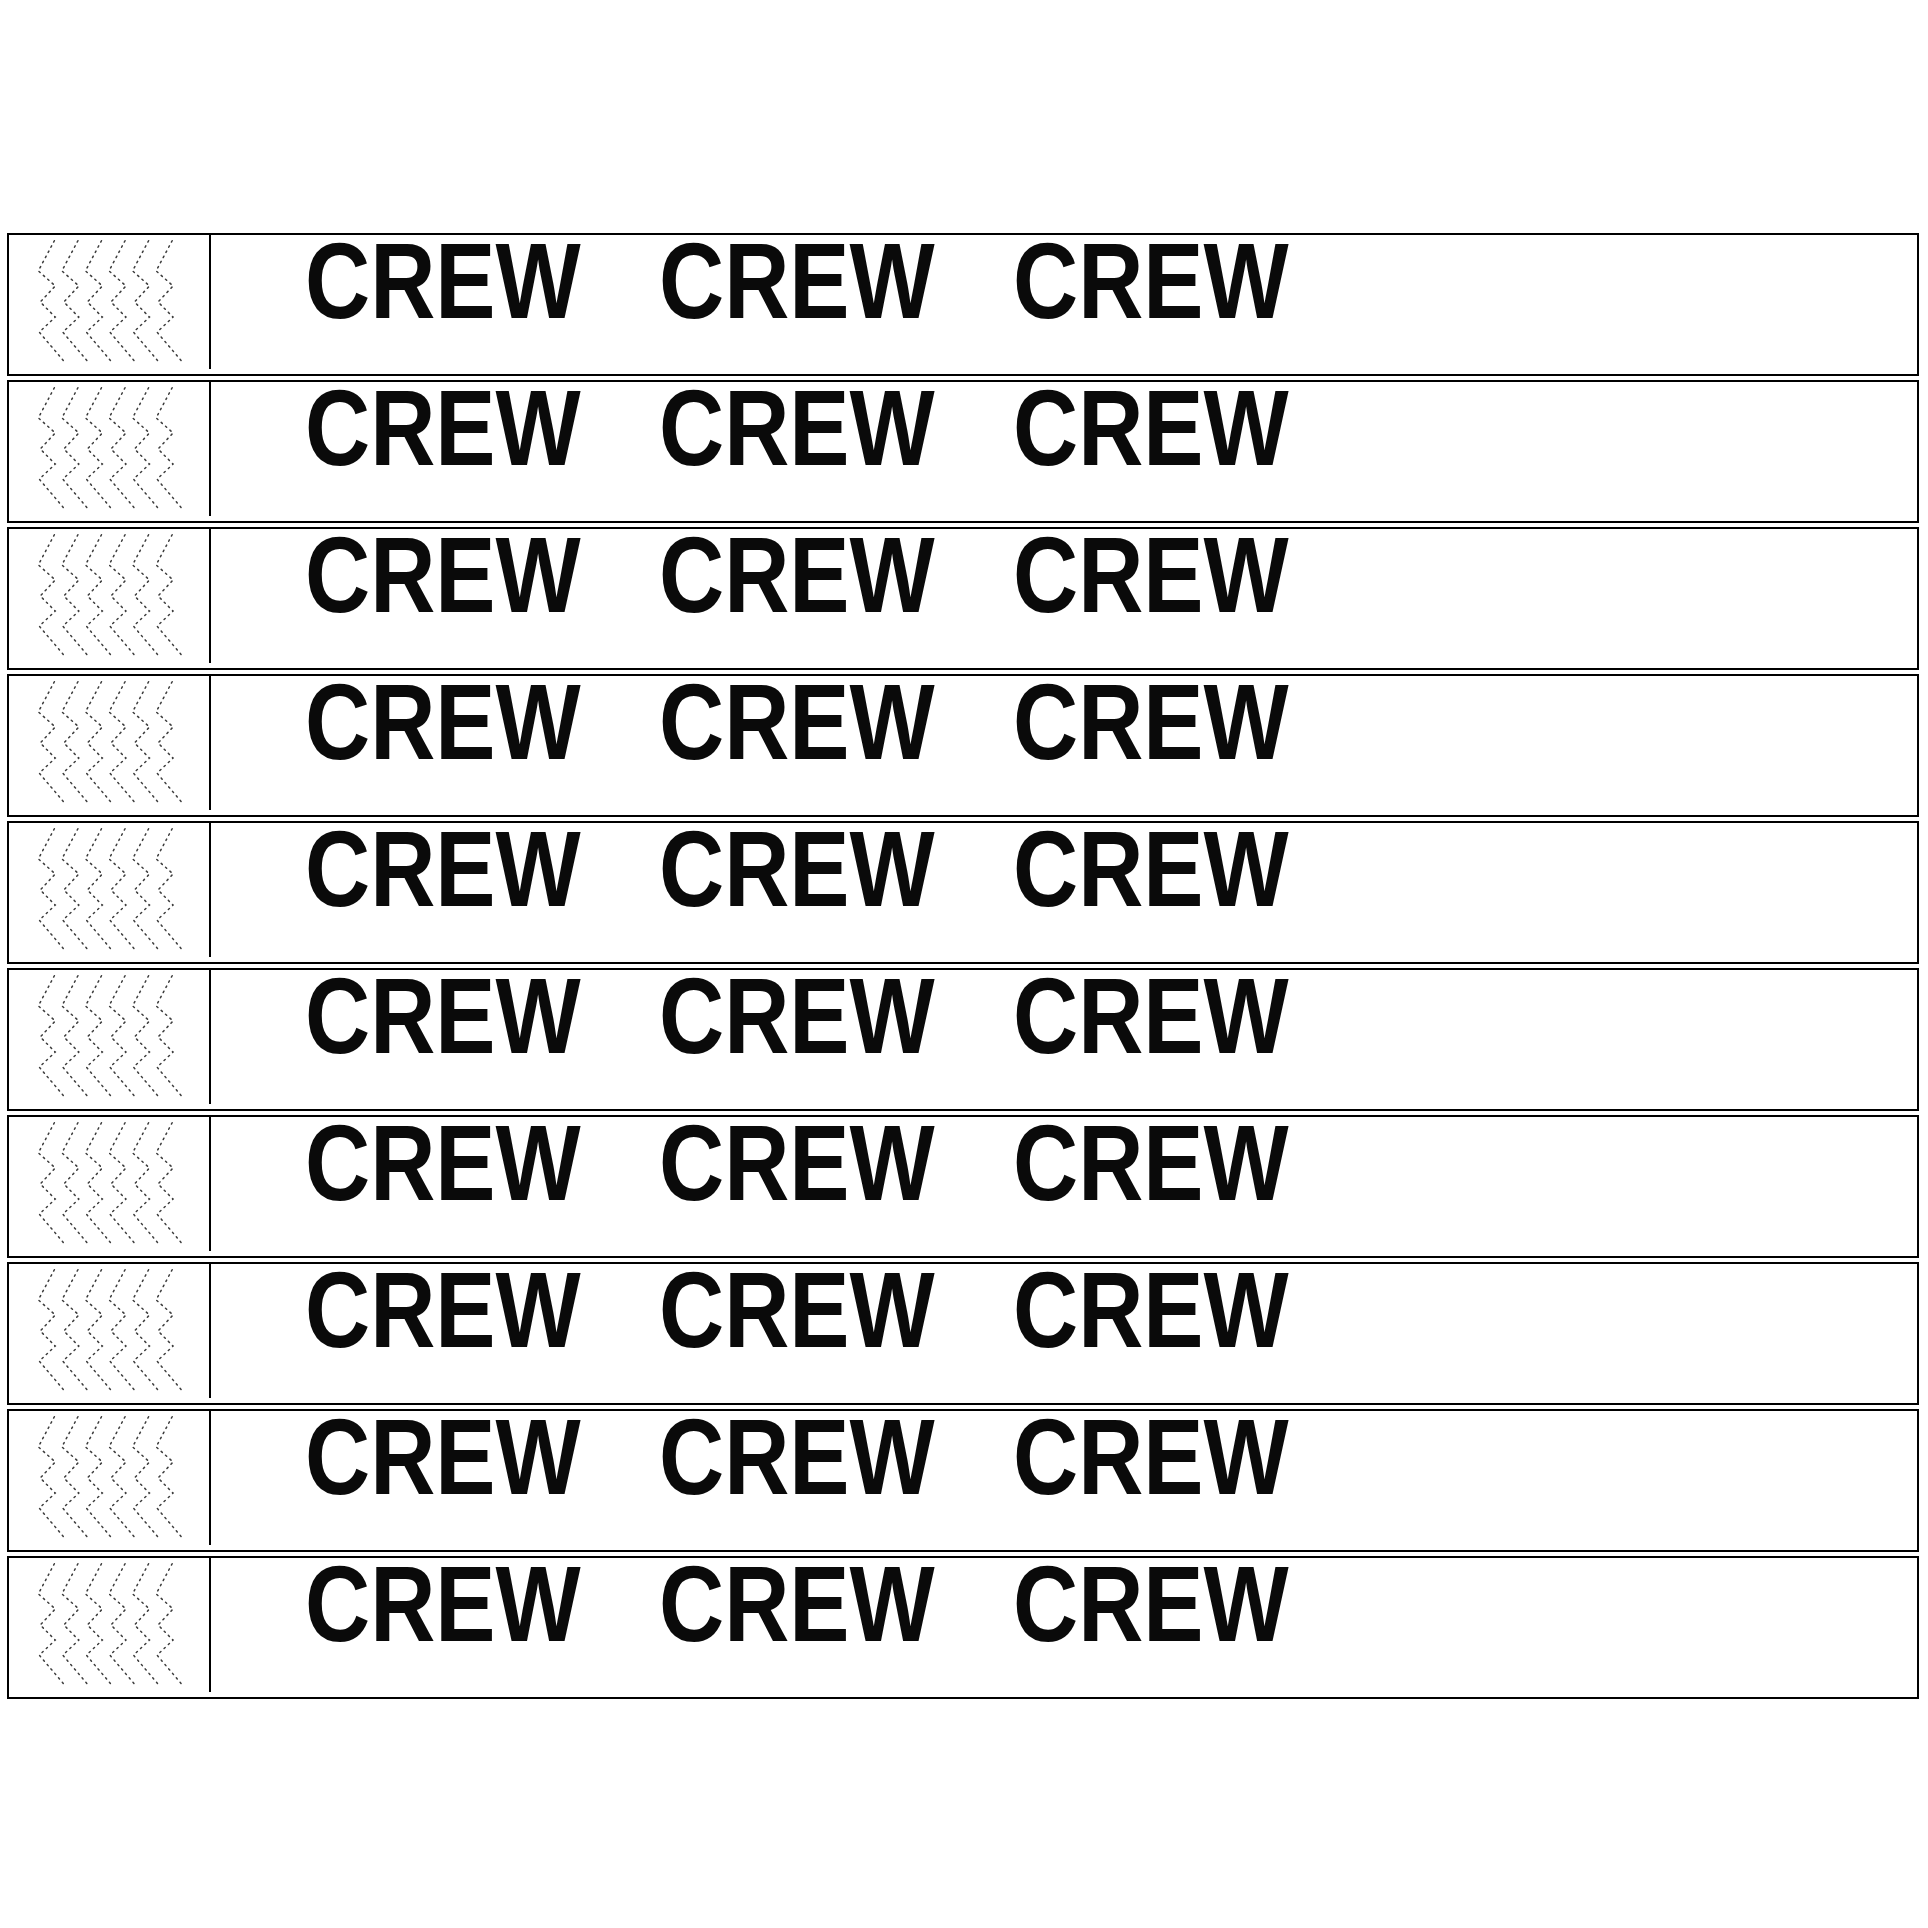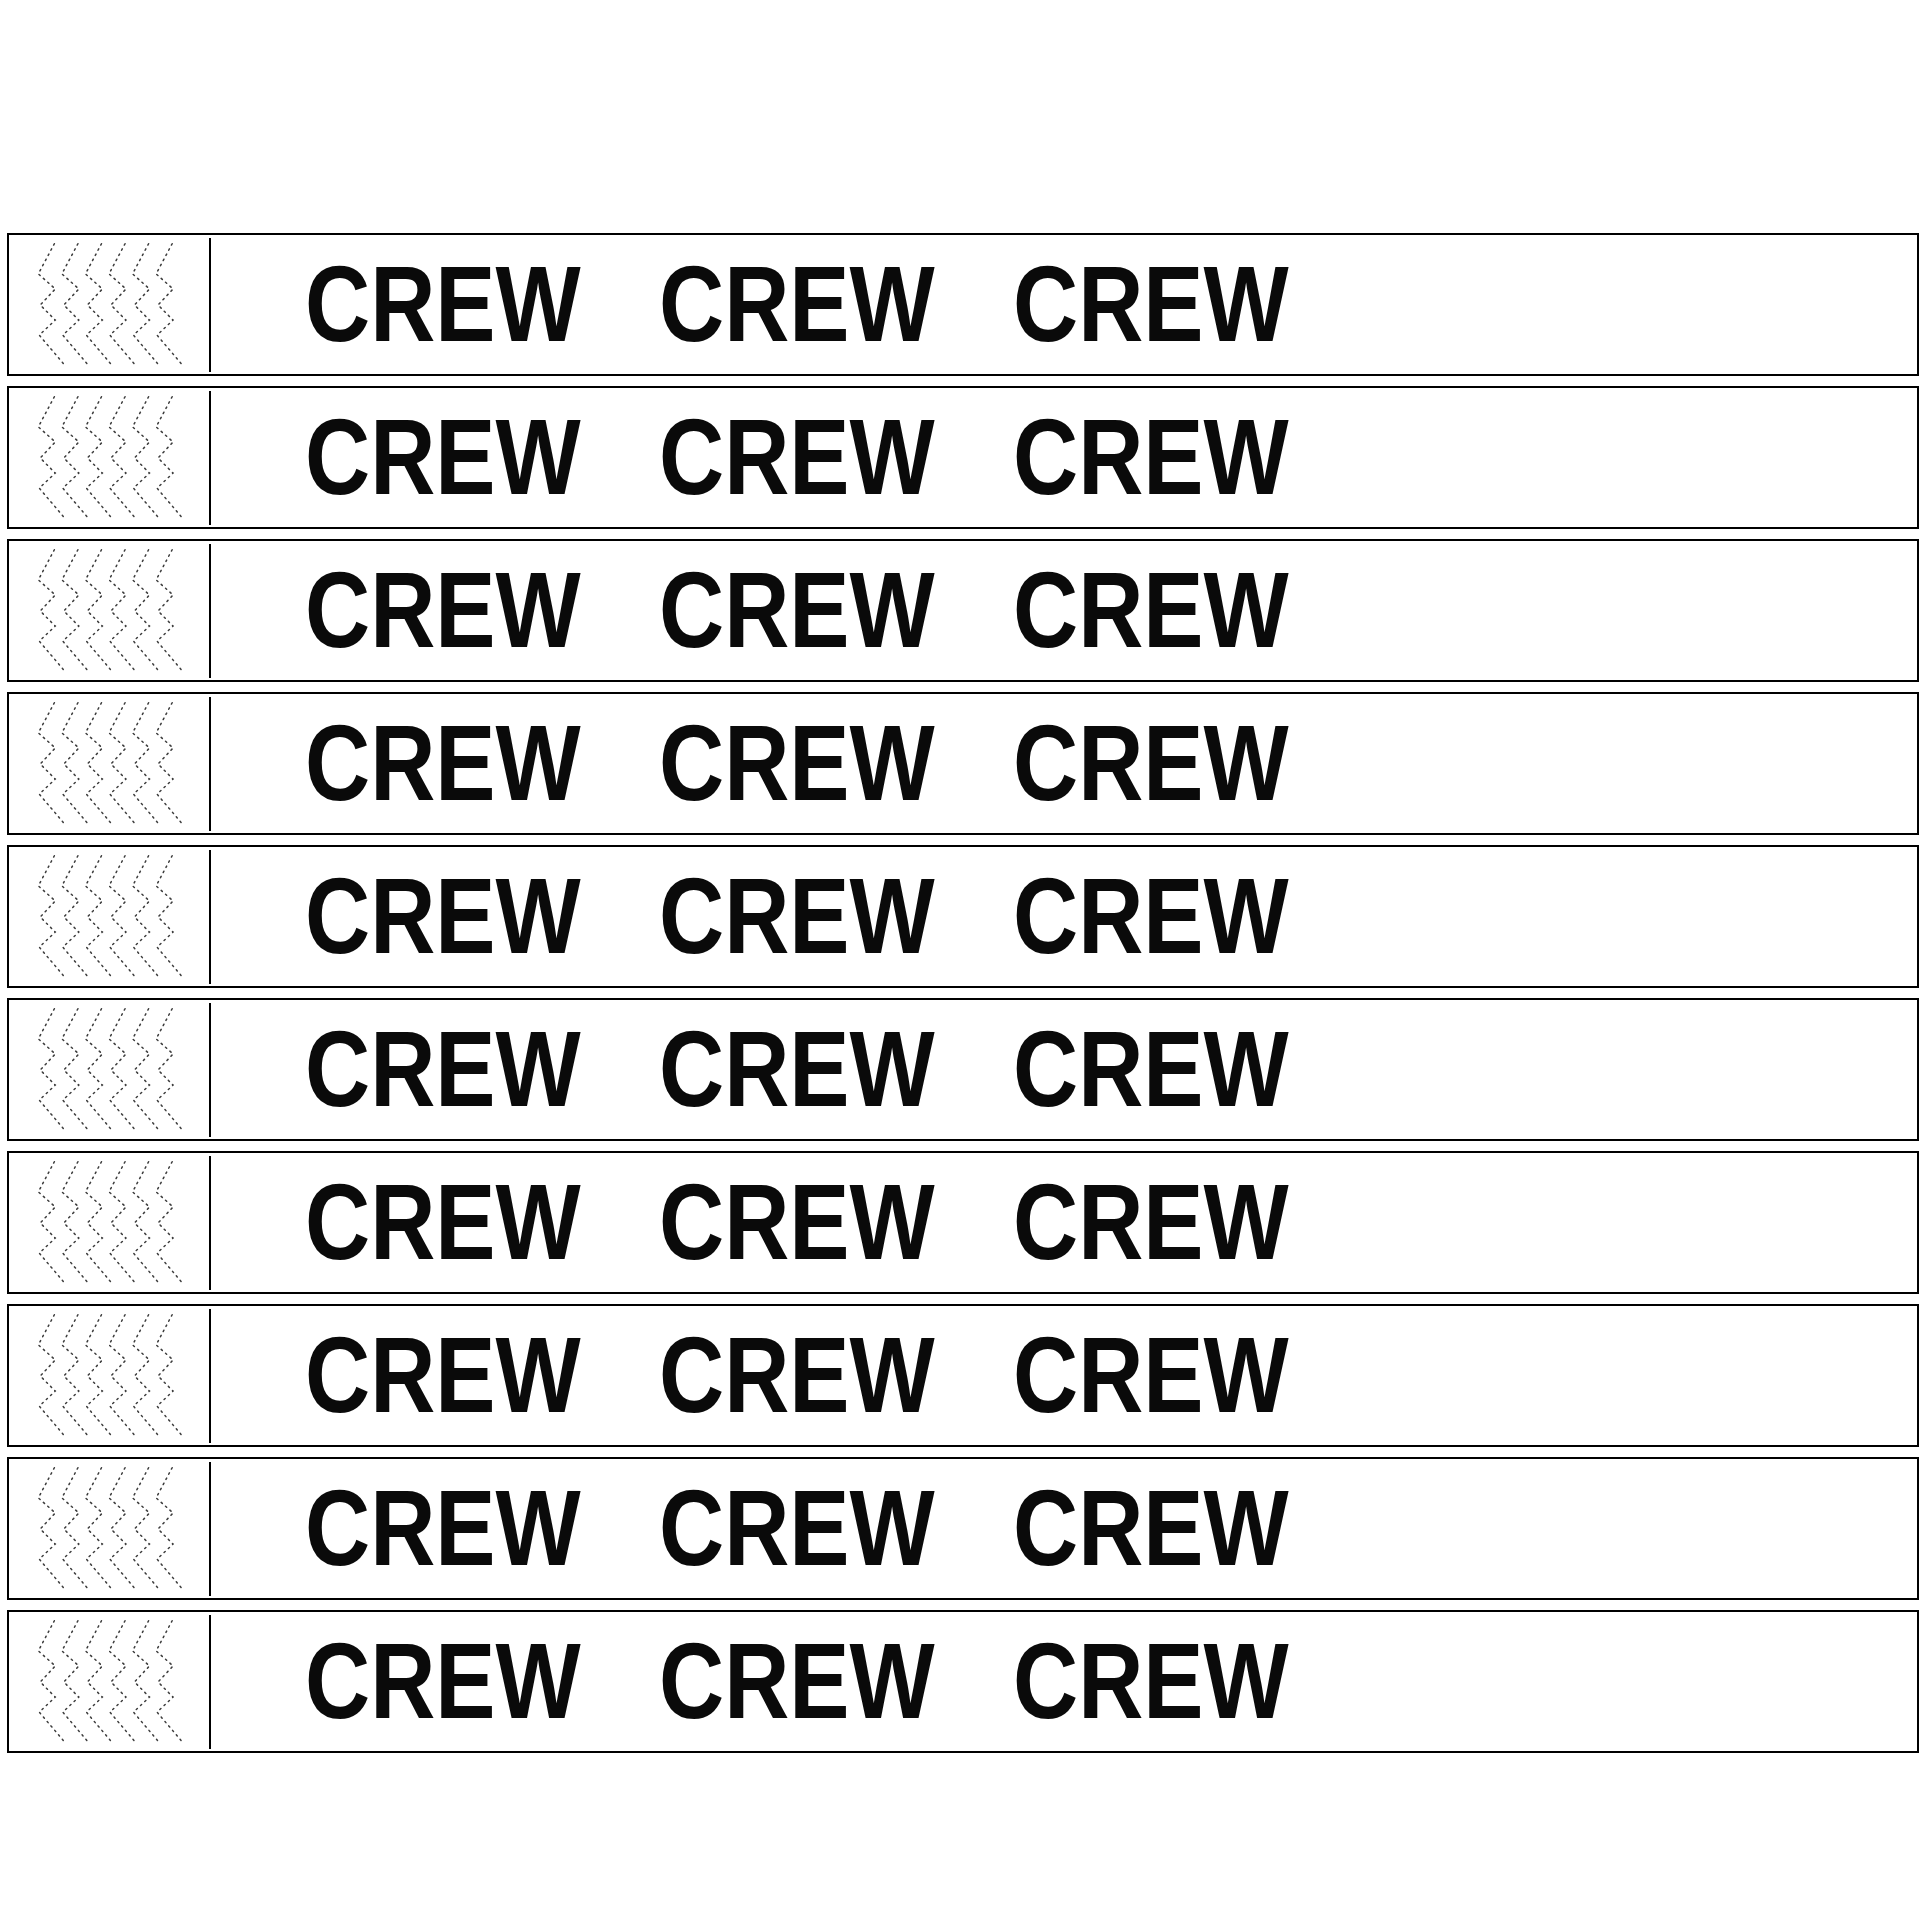--- a/index.html
+++ b/index.html
@@ -14,25 +14,25 @@
   #sheet {
     position: absolute;
     left: 6.6px;
     top: 233px;
     width: 1912px;
   }
   .band {
     box-sizing: border-box;
     width: 100%;
     height: 143px;
-    margin-bottom: 10px;
+    margin-bottom: 4px;
     border: 2.8px solid #000000;
     background: #ffffff;
     display: flex;
-    align-items: center;
+    align-items: flex-start;
   }
   .stub {
     flex: none;
     box-sizing: border-box;
     width: 202px;
     border-right: 2.8px solid #000000;
     background: #ffffff;
     display: flex;
     align-items: center;
     justify-content: center;

